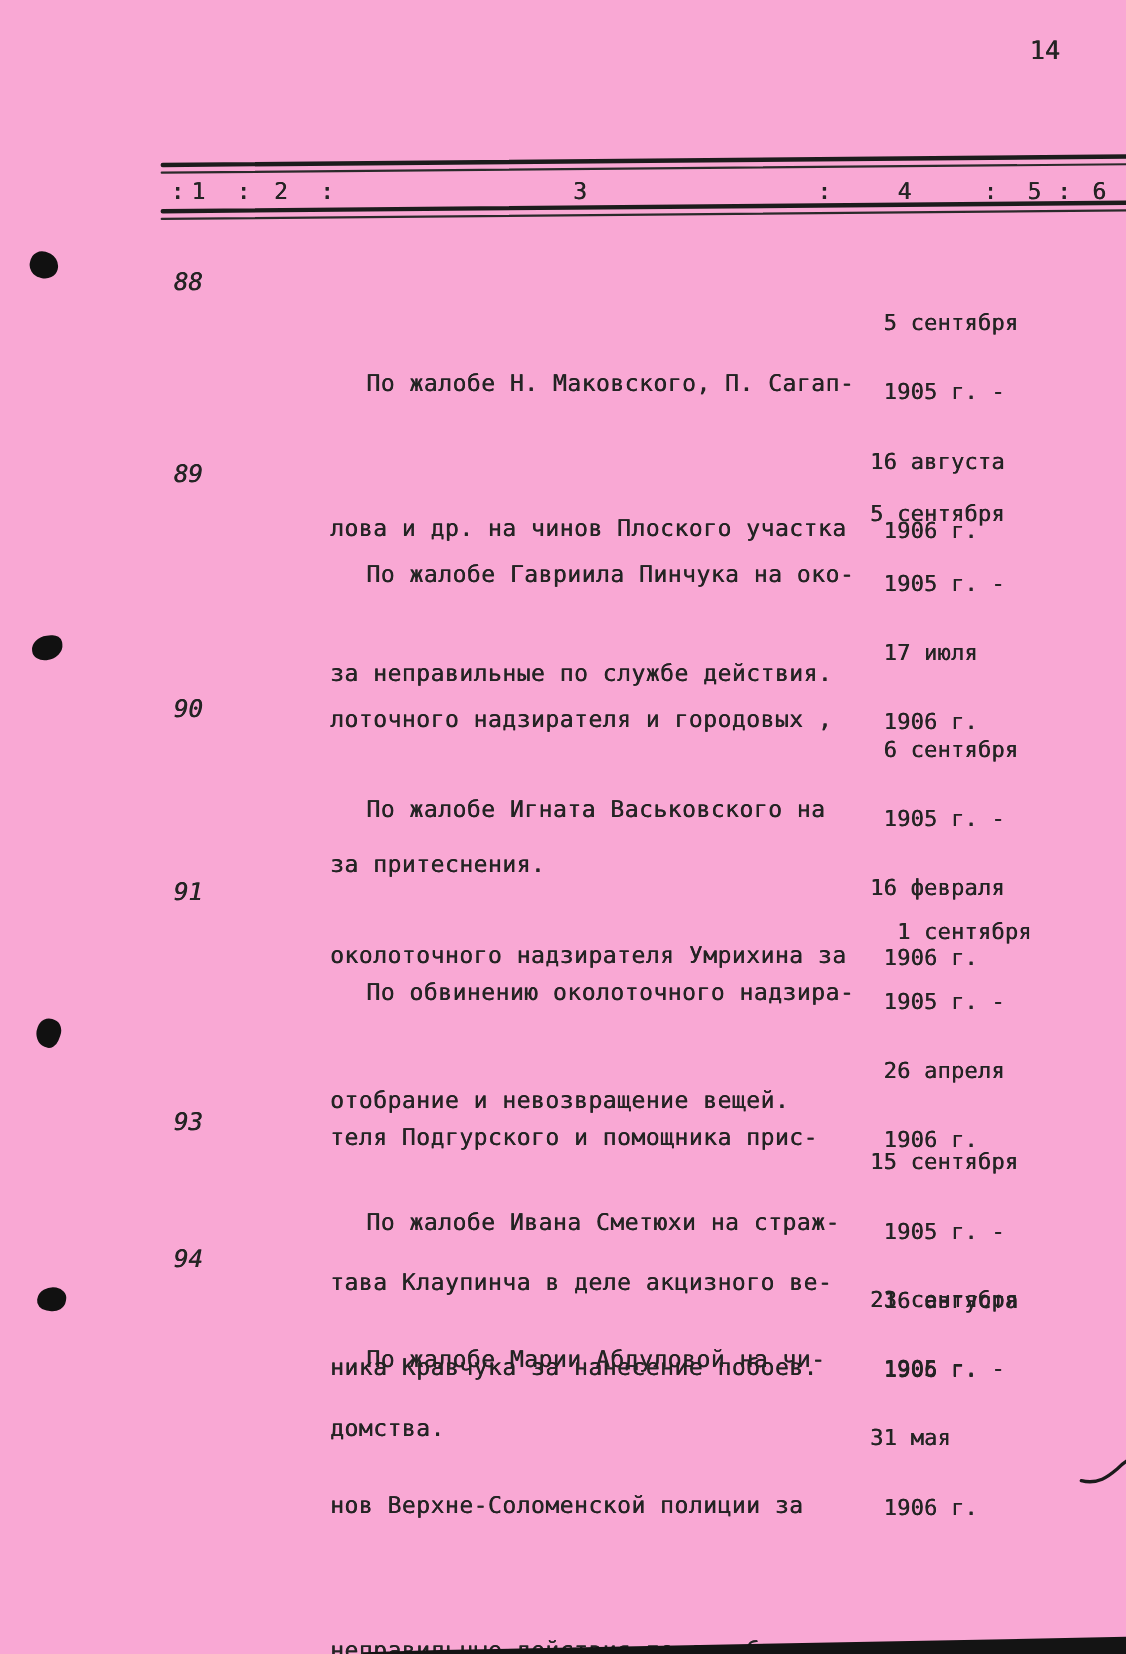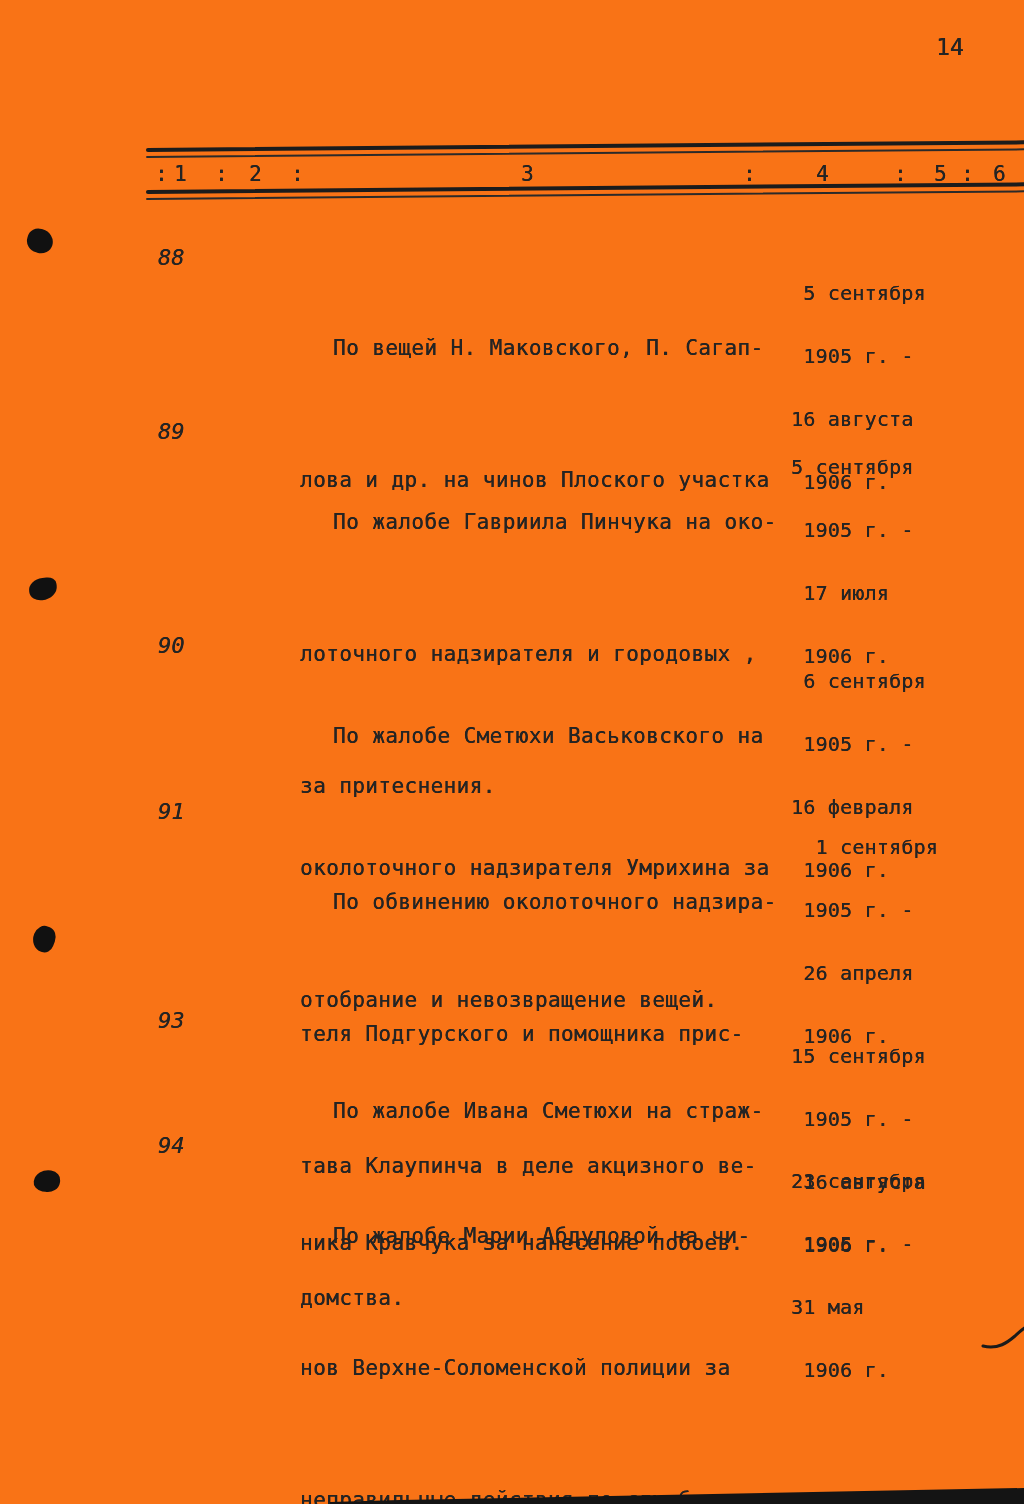--- a/index.html
+++ b/index.html
@@ -1,21 +1,21 @@
 <!DOCTYPE html>
 <html><head>
 <meta charset="utf-8">
 <style>
   html, body { margin: 0; padding: 0; background: #e8e8e6; }
   #page {
     position: relative;
     width: 1024px;
     height: 1504px;
     margin: 0 auto;
-    background: #f97316;
+    background: #f9a8d4;
     overflow: hidden;
     font-family: "DejaVu Sans Mono", monospace;
     color: #242424;
   }
   .typed { text-shadow: 0.35px 0 0 currentColor; }
 
   #page-num {
     position: absolute;
     left: 936px; top: 34px;
     font-size: 23px;
@@ -108,22 +108,23 @@
   <span class="hcell typed" style="left:993px">6</span>
 
   <div id="rule-bottom" class="rule">
     <div class="bar-thick"></div>
     <div class="bar-thin"></div>
   </div>
 
   <div class="entry" style="top:238px">
     <div class="num typed">88</div>
     <div class="desc typed">
-      <div class="dline first">По вещей Н. Маковского, П. Сагап-</div>
+      <div class="dline first">По жалобе Н. Маковского, П. Сагап-</div>
       <div class="dline">лова и др. на чинов Плоского участка</div>
+      <div class="dline">за неправильные по службе действия.</div>
     </div>
     <div class="dates typed">
       <div> 5 сентября</div>
       <div> 1905 г. -</div>
       <div>16 августа</div>
       <div> 1906 г.</div>
     </div>
   </div>
 
   <div class="entry" style="top:412px">
@@ -137,21 +138,21 @@
       <div>5 сентября</div>
       <div> 1905 г. -</div>
       <div> 17 июля</div>
       <div> 1906 г.</div>
     </div>
   </div>
 
   <div class="entry" style="top:626px">
     <div class="num typed">90</div>
     <div class="desc typed">
-      <div class="dline first">По жалобе Сметюхи Васьковского на</div>
+      <div class="dline first">По жалобе Игната Васьковского на</div>
       <div class="dline">околоточного надзирателя Умрихина за</div>
       <div class="dline">отобрание и невозвращение вещей.</div>
     </div>
     <div class="dates typed">
       <div> 6 сентября</div>
       <div> 1905 г. -</div>
       <div>16 февраля</div>
       <div> 1906 г.</div>
     </div>
   </div>

